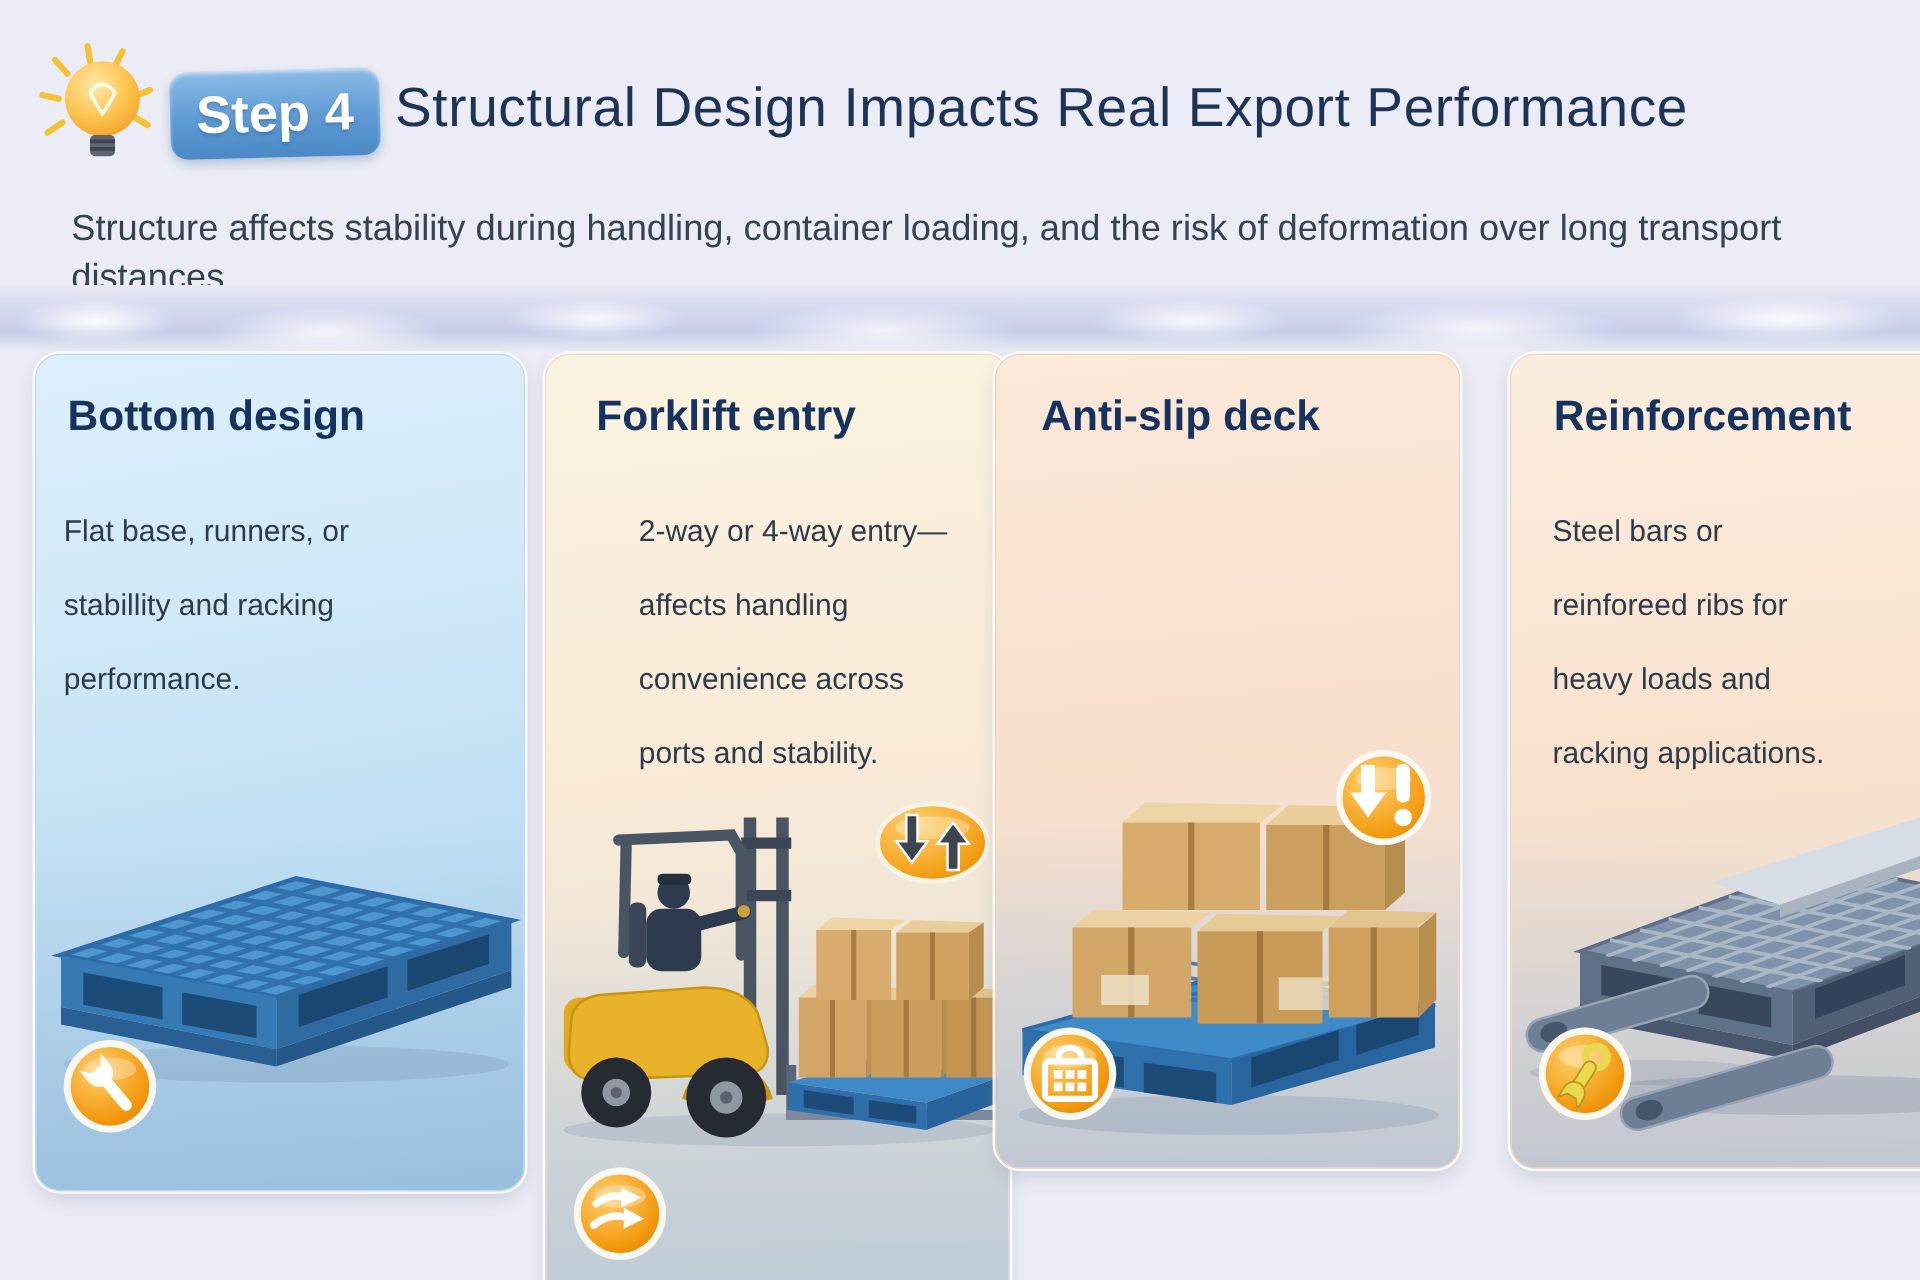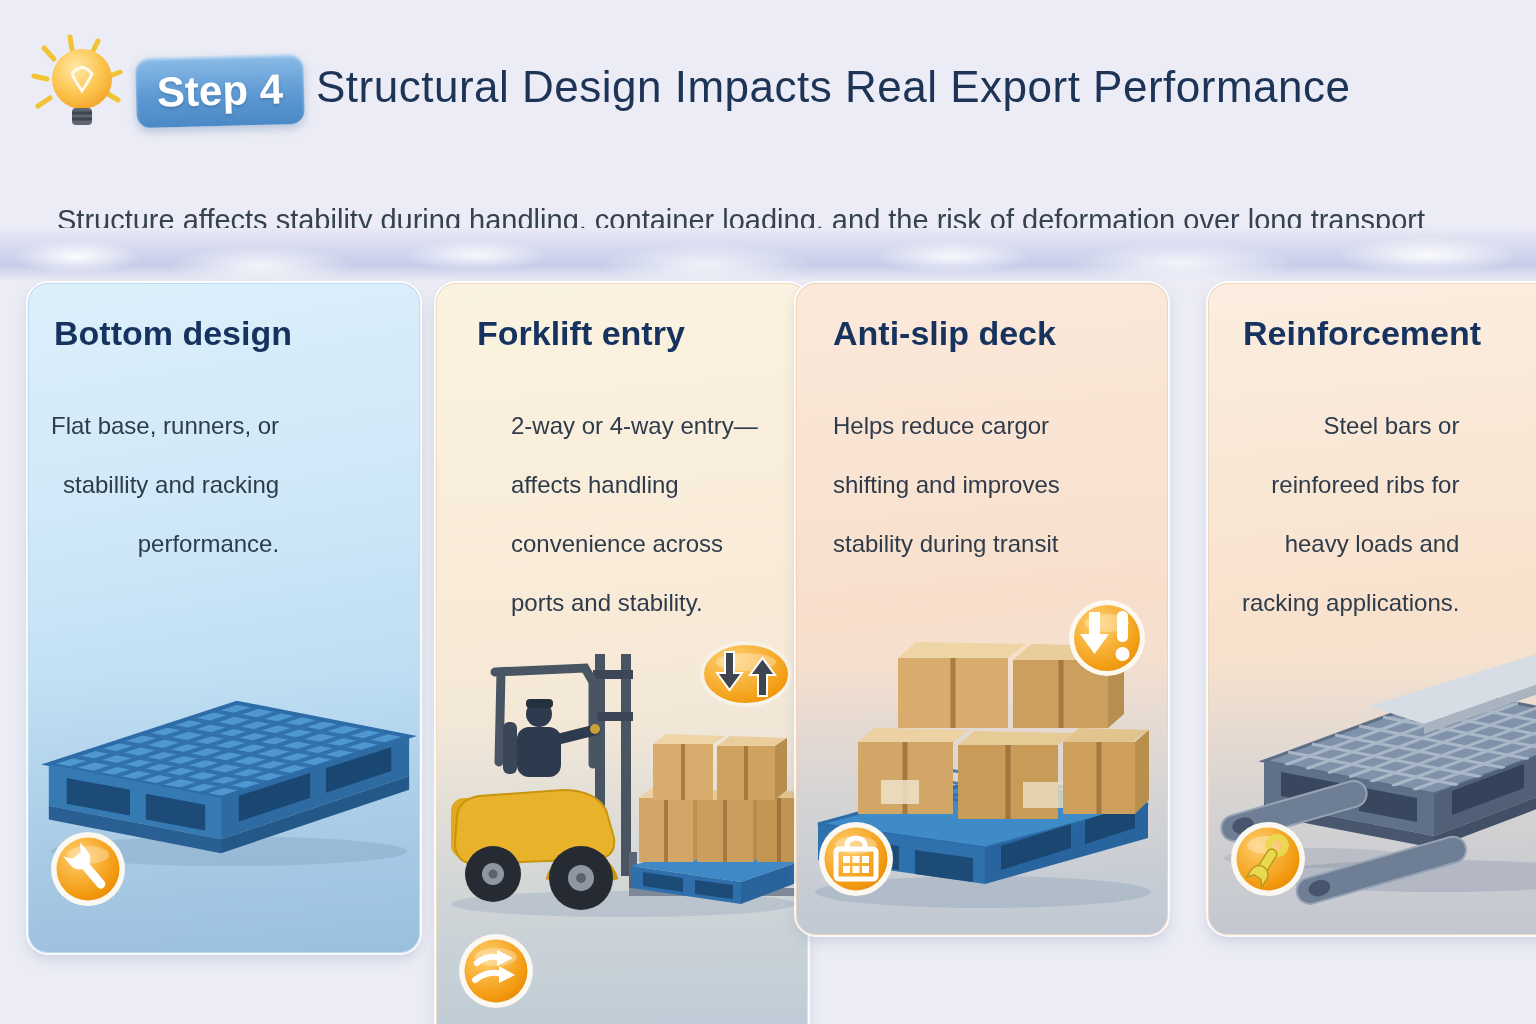--- a/index.html
+++ b/index.html
@@ -19,21 +19,21 @@
     color:#ffffff; font-size:42px; font-weight:700;
     box-shadow:0 4px 8px rgba(80,120,170,.35), inset 0 2px 3px rgba(255,255,255,.55);
     text-shadow:0 2px 3px rgba(40,80,130,.35);
   }
   .page-title {
     position:absolute; left:316px; top:62px;
     font-size:44px; font-weight:400; color:#1d3457; letter-spacing:.5px;
     white-space:nowrap;
   }
   .subtitle { position:absolute; left:57px; top:164px; color:#364250; font-size:29px; font-weight:400; }
-  .subtitle .line { white-space:nowrap; line-height:39px;margin-top:37px; }
+  .subtitle .line { white-space:nowrap; line-height:39px; }
   
   .clouds {
     position:absolute; left:0; top:228px; width:1536px; height:52px;
     background:
       radial-gradient(90px 24px at 5% 55%,  rgba(255,255,255,.95), rgba(255,255,255,0) 72%),
       radial-gradient(130px 28px at 17% 72%, rgba(255,255,255,.80), rgba(255,255,255,0) 72%),
       radial-gradient(100px 22px at 31% 52%, rgba(255,255,255,.85), rgba(255,255,255,0) 72%),
       radial-gradient(150px 30px at 46% 70%, rgba(255,255,255,.75), rgba(255,255,255,0) 72%),
       radial-gradient(110px 24px at 62% 55%, rgba(255,255,255,.85), rgba(255,255,255,0) 72%),
       radial-gradient(160px 30px at 77% 68%, rgba(255,255,255,.80), rgba(255,255,255,0) 72%),
@@ -41,21 +41,21 @@
       linear-gradient(180deg,#e9eaf4 0%,#d2d6ee 45%,#c7cde9 72%,#e8eaf4 100%);
   }
   
   .card {
     position:absolute; top:283px; border-radius:20px;
     box-shadow:0 0 0 2px rgba(255,255,255,.85), 0 6px 14px rgba(125,135,165,.28);
     overflow:hidden;
   }
   #card1 { left:28px;  width:392px; height:670px;
     background:linear-gradient(170deg,#ddeffb 0%,#cfe8f8 35%,#b5d9f0 75%,#a5cfeb 100%);
-    border:1px solid #bddcf1;text-align:right; }
+    border:1px solid #bddcf1; }
   #card2 { left:436px; width:372px; height:764px;
     background:linear-gradient(175deg,#fbf3e1 0%,#f8ead7 45%,#e9e3d8 78%,#dfe2de 100%);
     border:1px solid #efdcc2; }
   #card3 { left:796px; width:372px; height:652px;
     background:linear-gradient(175deg,#fbe9da 0%,#f8dfcc 50%,#ece0d6 80%,#e4ded8 100%);
     border:1px solid #f0d2b8; }
   #card4 { left:1208px; width:392px; height:652px;
     background:linear-gradient(175deg,#fbeee0 0%,#f8e2cd 50%,#efdfd2 80%,#e8dcd2 100%);
     border:1px solid #f0d6bd; }
   .card-ground {
@@ -65,21 +65,21 @@
   }
   .card-title { position:absolute; top:30px; font-size:34px; font-weight:700; color:#16325e; white-space:nowrap; }
   #card1 .card-title { left:25px; }
   #card2 .card-title { left:40px; }
   #card3 .card-title { left:36px; }
   #card4 .card-title { left:34px; }
   .card-body { position:absolute; top:112px; font-size:24px; color:#2e3b4b; }
   #card1 .card-body { left:22px; }
   #card2 .card-body { left:42px;margin-left:32px; }
   #card3 .card-body { left:36px; }
-  #card4 .card-body { left:33px;text-align:right; }
+  #card4 .card-body { left:33px; }
   .card-body .bline { white-space:nowrap; height:59px; line-height:59px; }
   .illus { position:absolute; }
   #card1 .illus { left:2px;  top:400px; width:388px; height:185px; }
   #card2 .illus { left:6px;  top:358px; width:360px; height:278px; }
   #card3 .illus { left:6px;  top:308px; width:360px; height:330px; }
   #card4 .illus { left:0px;  top:352px; width:392px; height:290px; }
   .icon-circle { position:absolute; left:20px; width:78px; height:78px; bottom:36px; }
   #card1 .icon-circle { bottom:44px; }
   .badge { position:absolute; }
   #card2 .badge { right:14px; top:356px; width:94px; height:68px; }
@@ -278,25 +278,20 @@
       <path d="M20 31 Q31 22 42 26" stroke="#ffffff" stroke-width="6" fill="none" stroke-linecap="round"></path>
       <polygon points="40,18 56,26 40,34" fill="#ffffff"></polygon>
       <path d="M18 48 Q31 38 44 42" stroke="#ffffff" stroke-width="6" fill="none" stroke-linecap="round"></path>
       <polygon points="42,34 58,43 42,51" fill="#ffffff"></polygon>
     </svg>
   </section>
 
   <section class="card" id="card3">
     <div class="card-ground"></div>
     <h2 class="card-title">Anti-slip deck</h2>
-    <div class="card-body">
-      <div class="bline">Helps reduce cargor</div>
-      <div class="bline">shifting and improves</div>
-      <div class="bline">stability during transit</div>
-    </div>
     <svg class="illus" viewBox="0 0 360 330">
       <ellipse cx="180" cy="300" rx="168" ry="16" fill="rgba(105,130,165,.22)"></ellipse>
 
       <polygon points="15,232 178,188 345,212 182,256" fill="#3e8bc7" stroke="#2d6ca8" stroke-width="3"></polygon>
       <g stroke="#2e6ea9" stroke-width="3" opacity=".85">
         <line x1="48" y1="223" x2="211" y2="179"></line>
           <line x1="81" y1="214" x2="244" y2="170"></line>
         <line x1="114" y1="206" x2="277" y2="194"></line>
           <line x1="56" y1="194" x2="223" y2="218"></line>
         <line x1="97" y1="183" x2="264" y2="207"></line>

